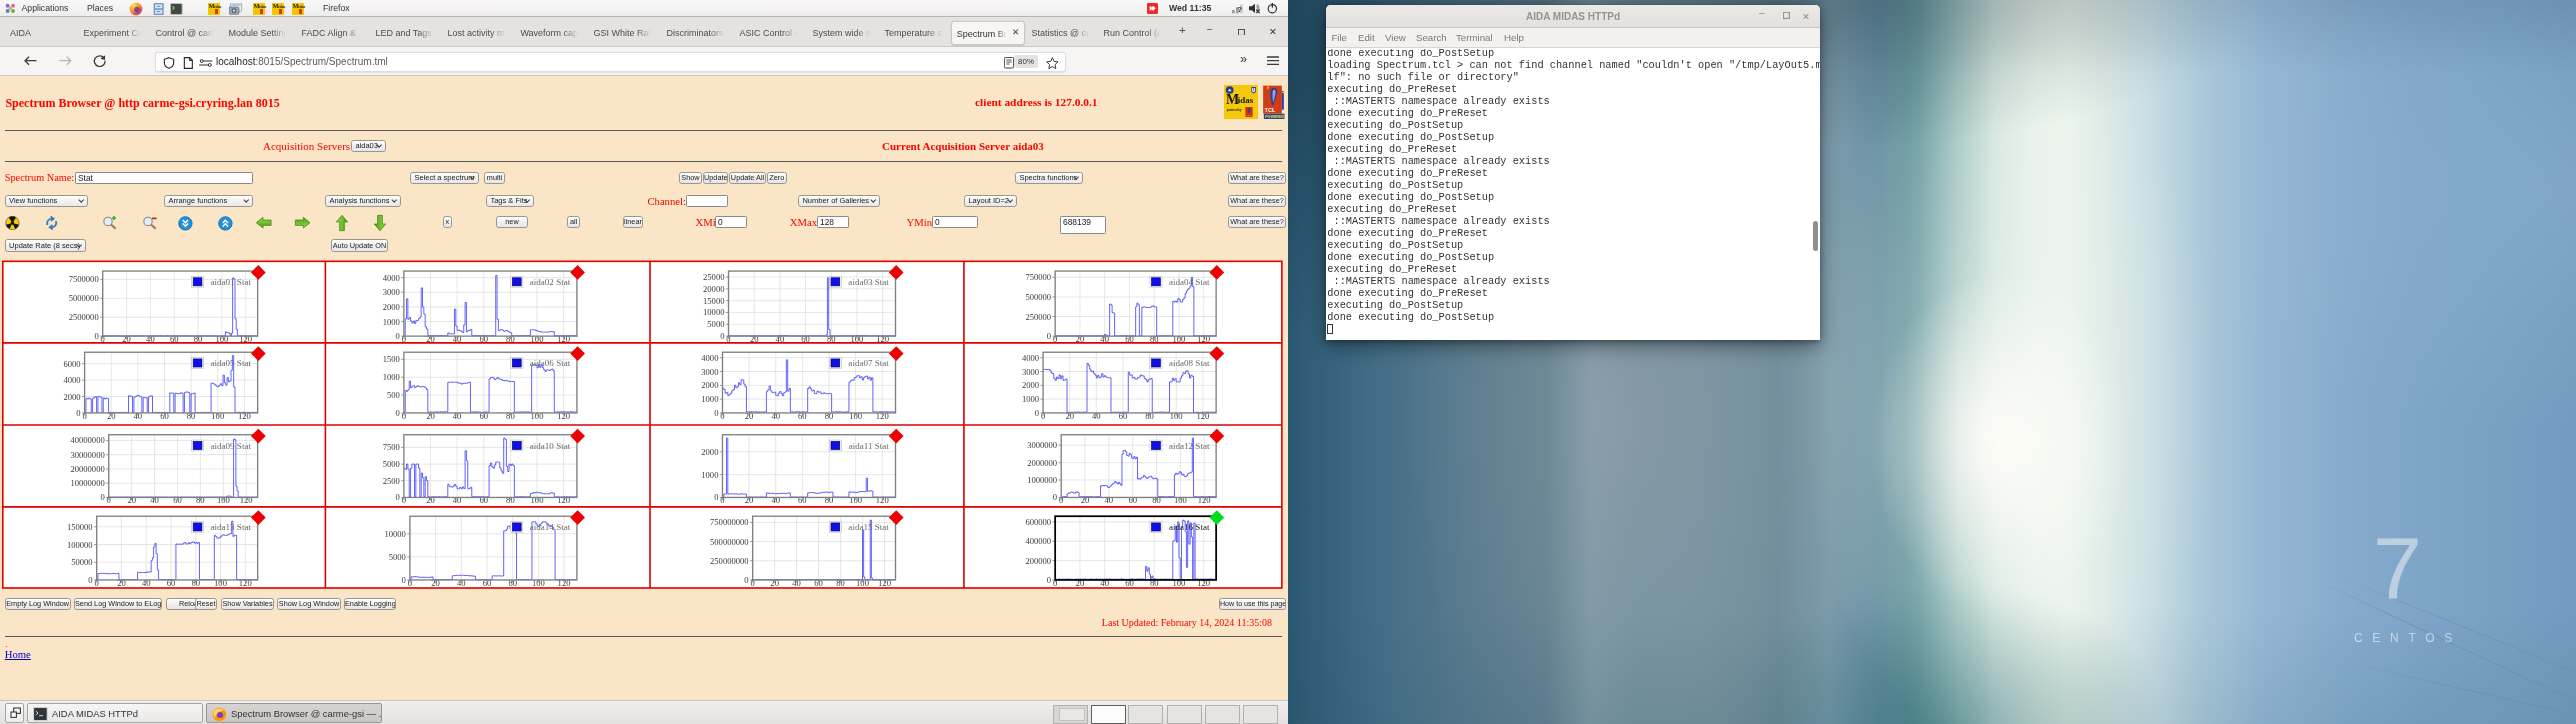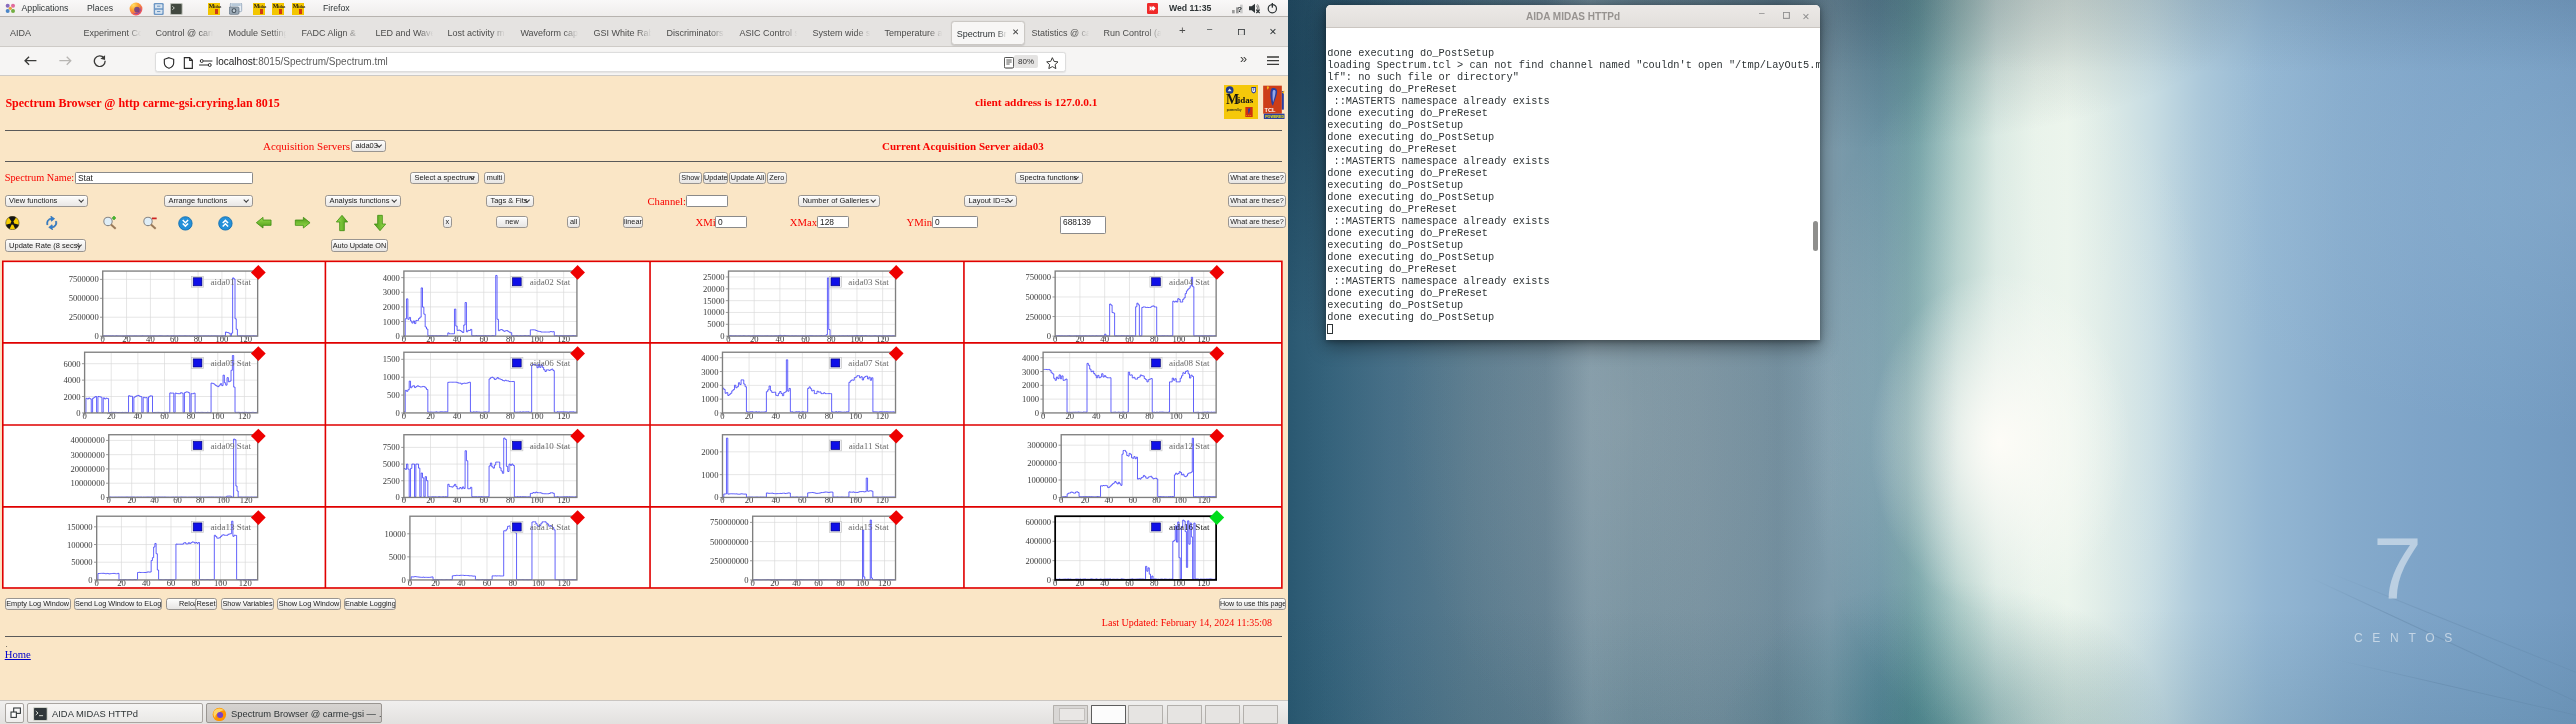--- a/index.html
+++ b/index.html
@@ -130,21 +130,21 @@
         <circle cx="8" cy="8.5" r="6.2" fill="none" stroke="#2e3436" stroke-width="1.8"></circle>
         <rect x="7" y="0" width="2" height="7" fill="#2e3436"></rect>
       </svg>
     </div>
     <div id="tabbar">
       <div class="tab" style="left:2.7px;width:68px">AIDA</div>
       <div class="tab" style="left:76px;width:68px">Experiment Con</div>
       <div class="tab" style="left:148px;width:68px">Control @ carm</div>
       <div class="tab" style="left:221px;width:68px">Module Setting</div>
       <div class="tab" style="left:294px;width:68px">FADC Align &amp;&nbsp;s</div>
-      <div class="tab" style="left:368px;width:68px">LED and Wave</div>
+      <div class="tab" style="left:368px;width:68px">LED and Tags</div>
       <div class="tab" style="left:440px;width:68px">Lost activity m</div>
       <div class="tab" style="left:513px;width:68px">Waveform cap</div>
       <div class="tab" style="left:586px;width:68px">GSI White Rab</div>
       <div class="tab" style="left:659px;width:68px">Discriminators</div>
       <div class="tab" style="left:732px;width:68px">ASIC Control s</div>
       <div class="tab" style="left:805px;width:68px">System wide s</div>
       <div class="tab" style="left:877px;width:68px">Temperature a</div>
       <div class="tab" style="left:1024px;width:68px">Statistics @ ca</div>
       <div class="tab" style="left:1096px;width:68px">Run Control (a</div>
       <div id="activetab">
@@ -736,20 +736,28 @@
     <div class="abs" style="left:1066px;top:631px;font-family:'Liberation Sans';font-size:12px;letter-spacing:9.7px;color:rgba(255,255,255,0.55)">CENTOS</div>
     <div id="term">
       <div id="termtitle">
         <span class="tt">AIDA MIDAS HTTPd</span>
         <span class="abs" style="left:433px;top:2.7px;color:#8e8e8e;font-size:10px">–</span>
         <svg class="abs" style="left:457px;top:7.4px" width="6.7" height="6.7" viewBox="0 0 10 10">
           <rect x="0.5" y="0.5" width="9" height="9" fill="none" stroke="#8e8e8e" stroke-width="1.6"></rect>
         </svg>
         <span class="abs" style="left:476px;top:6px;color:#8e8e8e;font-size:9.4px">✕</span>
       </div>
+      <div id="termmenu">
+        <span style="left:5.4px">File</span>
+        <span style="left:32px">Edit</span>
+        <span style="left:59px">View</span>
+        <span style="left:90px">Search</span>
+        <span style="left:130px">Terminal</span>
+        <span style="left:178px">Help</span>
+      </div>
       <div id="termbody">
         <pre>done executing do_PostSetup
 loading Spectrum.tcl &gt; can not find channel named "couldn't open "/tmp/LayOut5.m
 lf": no such file or directory"
 executing do_PreReset
  ::MASTERTS namespace already exists
 done executing do_PreReset
 executing do_PostSetup
 done executing do_PostSetup
 executing do_PreReset

